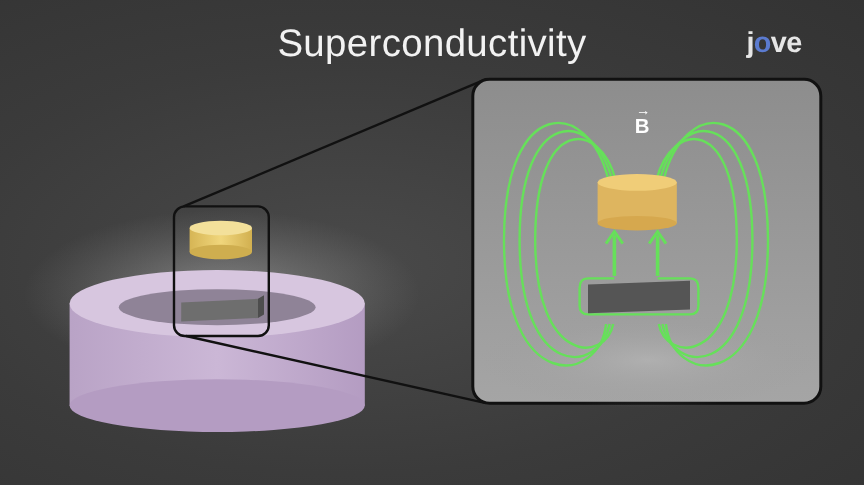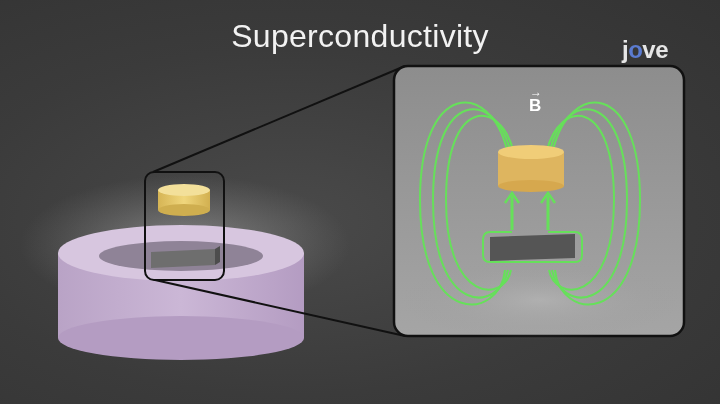--- a/index.html
+++ b/index.html
@@ -1,19 +1,19 @@
 <!DOCTYPE html>
 <html><head>
 <meta charset="utf-8">
 <style>
   html,body{margin:0;padding:0;}
   body{width:720px;height:404px;overflow:hidden;background:#3a3a3a;font-family:"Liberation Sans",sans-serif;}
   .stage{position:relative;width:720px;height:404px;background:radial-gradient(ellipse at 40% 55%, #4a4a4a 0%, #3b3b3b 55%, #333 100%);}
   .title{position:absolute;left:0;width:720px;top:18px;text-align:center;color:#f2f2f2;font-size:32px;letter-spacing:0.3px;}
-  .logo{position:absolute;left:622px;top:36px;color:#e6e6e6;font-size:24px;font-weight:bold;letter-spacing:-0.5px;}
+  .logo{position:absolute;left:622px;top:22px;color:#e6e6e6;font-size:24px;font-weight:bold;letter-spacing:-0.5px;}
   .logo .o{color:#5b7bd0;}
   .cond{position:absolute;left:143px;top:110px;color:#fff;font-size:19px;font-style:italic;}
   .cond sub{font-size:12px;font-style:normal;}
   svg{position:absolute;left:0;top:0;}
   .blabel{position:absolute;left:529px;top:96px;color:#fff;font-size:17px;font-weight:bold;}
   .blabel .arr{position:absolute;top:-11px;left:1px;font-size:12px;}
 </style>
 </head>
 <body>
 

